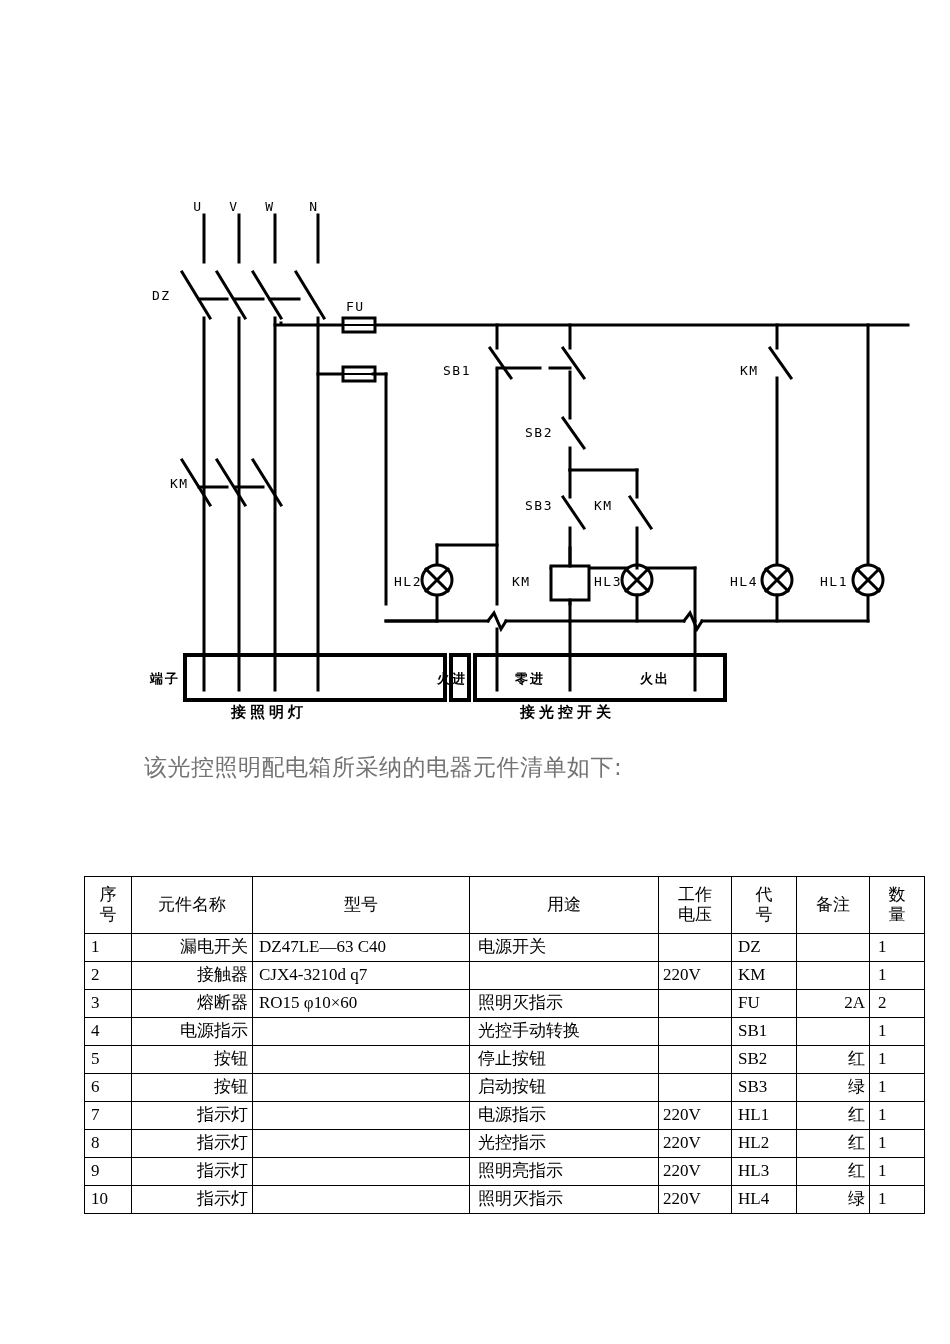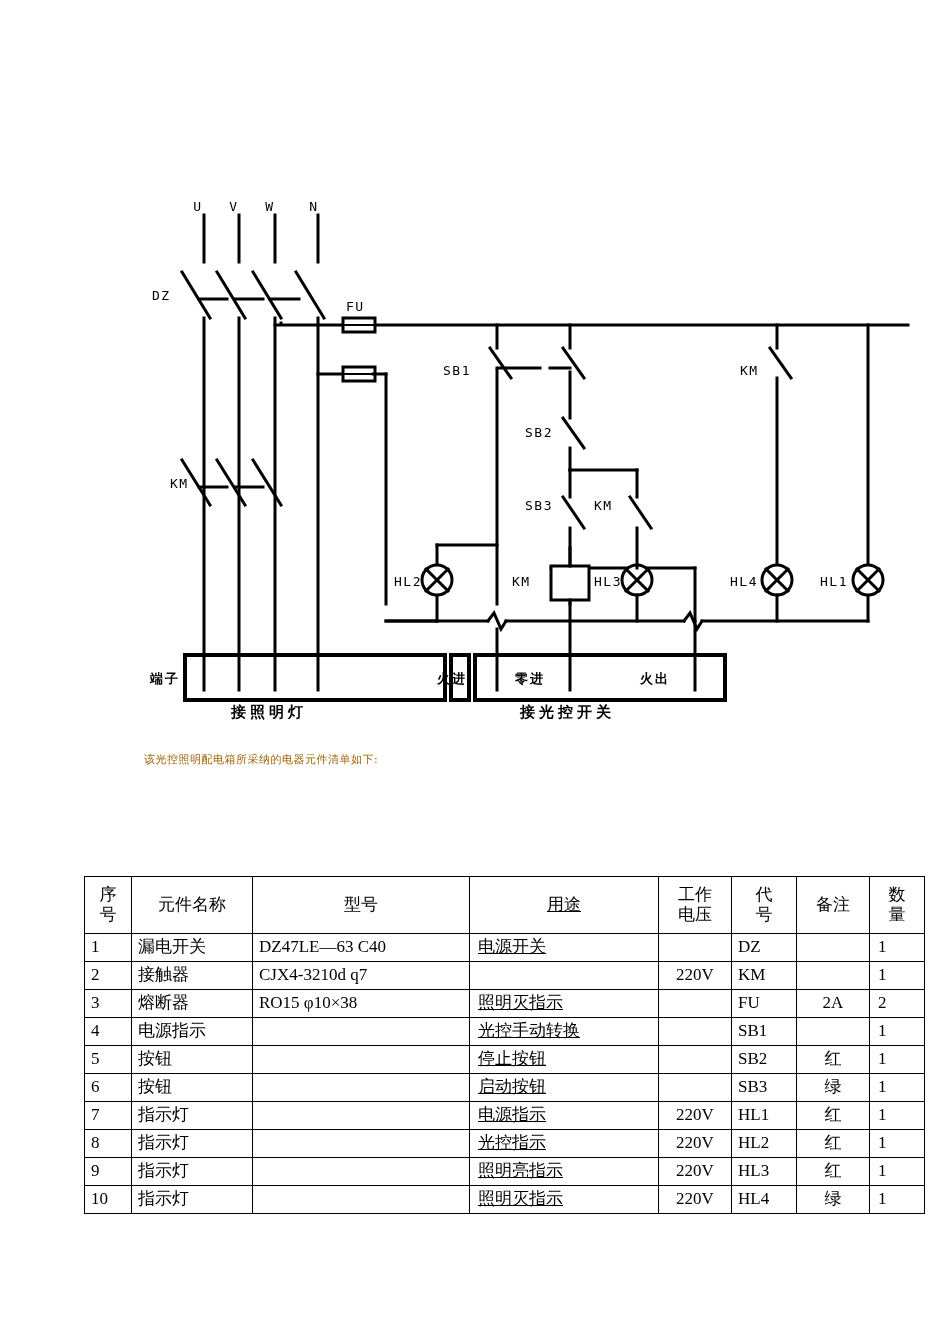--- a/index.html
+++ b/index.html
@@ -48,23 +48,23 @@
     fill: #000;
     font-weight: bold;
   }
 
   
   #caption {
     position: absolute;
     left: 144px;
     top: 752px;
     font-family: "DejaVu Sans", "Liberation Sans", sans-serif;
-    font-size: 11px;
+    font-size: 23px;
     letter-spacing: 0.5px;
-    color: #a16207;
+    color: #737373;
     white-space: nowrap;
   }
 
   
   #parts-table-wrap {
     position: absolute;
     left: 84px;
     top: 876px;
     width: 784px;
   }
@@ -89,26 +89,26 @@
   table.parts thead th {
     text-align: center;
     height: 54px;
     line-height: 1.15;
   }
   table.parts thead th.narrow-stack {
     font-size: 17px;
     letter-spacing: 0px;
   }
   .col-no      { width: 38px;  text-align: left; }
-  .col-name    { width: 112px; text-align: left; }
+  .col-name    { width: 112px; text-align: right; }
   .col-model   { width: 208px; text-align: left; margin-top: 44px; }
-  .col-use     { width: 180px; text-align: left; text-decoration: underline; }
-  .col-volt    { width: 64px;  text-align: center; }
+  .col-use     { width: 180px; text-align: left; }
+  .col-volt    { width: 64px;  }
   .col-code    { width: 56px;  text-align: left; }
-  .col-remark  { width: 64px;  text-align: center; }
+  .col-remark  { width: 64px;  text-align: right; }
   .col-qty     { width: 46px;  text-align: left; }
 
   table.parts td.col-no      { padding-left: 6px; }
   table.parts td.col-name    { padding-left: 6px; }
   table.parts td.col-model   { padding-left: 6px; }
   table.parts td.col-use     { padding-left: 8px; margin-top: 37px; }
   table.parts td.col-code    { padding-left: 6px; }
   table.parts td.col-qty     { padding-left: 8px; }
 
   .hdr-stack { display: block; }
@@ -359,21 +359,21 @@
           <td class="col-model">CJX4-3210d  q7</td>
           <td class="col-use"></td>
           <td class="col-volt">220V</td>
           <td class="col-code">KM</td>
           <td class="col-remark"></td>
           <td class="col-qty">1</td>
         </tr>
         <tr>
           <td class="col-no">3</td>
           <td class="col-name">熔断器</td>
-          <td class="col-model">RO15 φ10×38</td>
+          <td class="col-model">RO15 φ10×60</td>
           <td class="col-use">照明灭指示</td>
           <td class="col-volt"></td>
           <td class="col-code">FU</td>
           <td class="col-remark">2A</td>
           <td class="col-qty">2</td>
         </tr>
         <tr>
           <td class="col-no">4</td>
           <td class="col-name">电源指示</td>
           <td class="col-model"></td>

